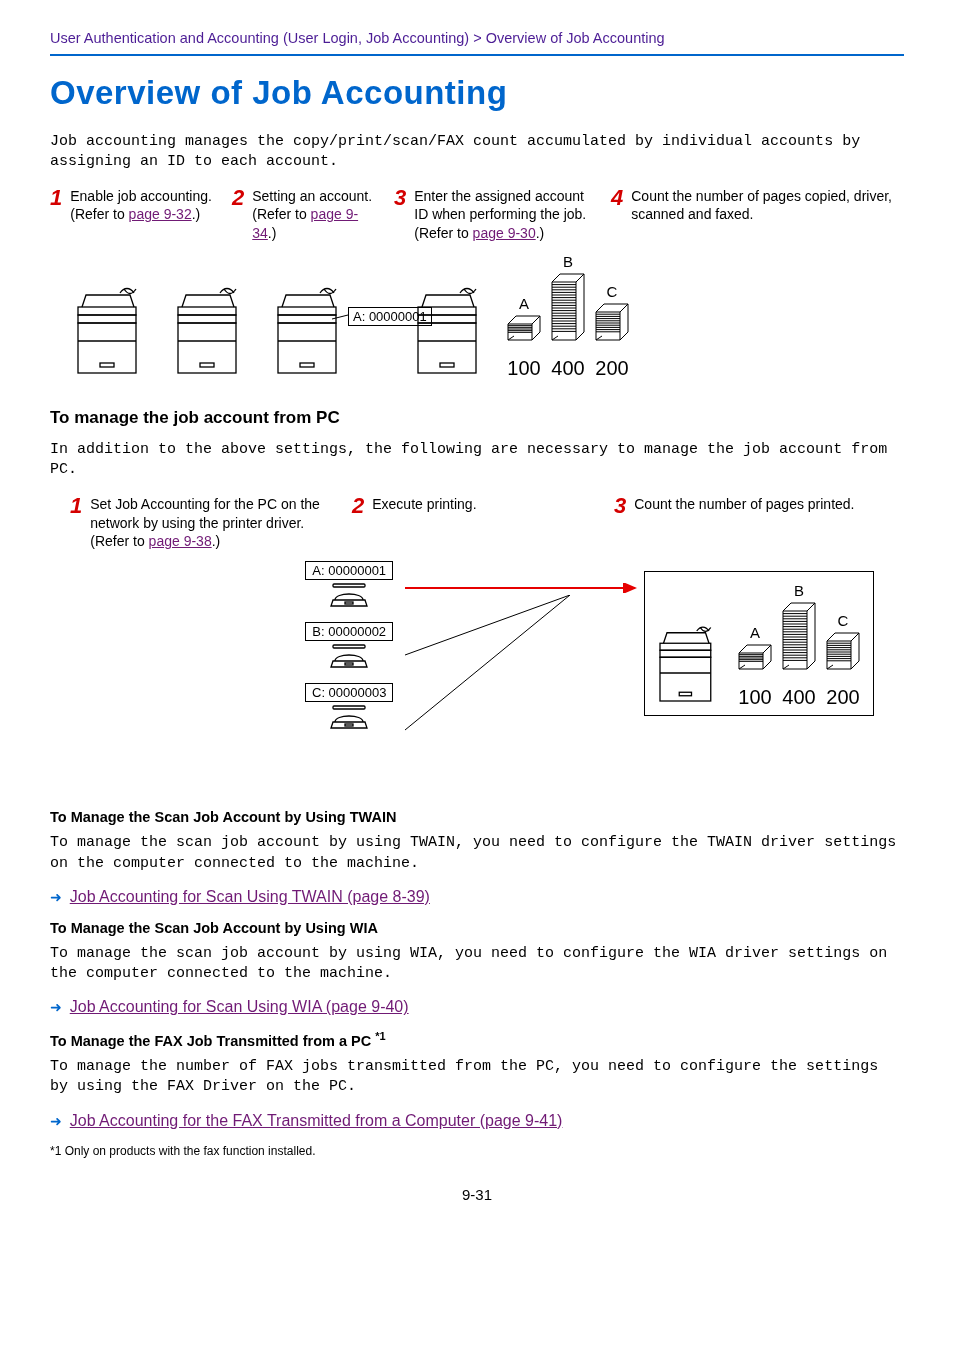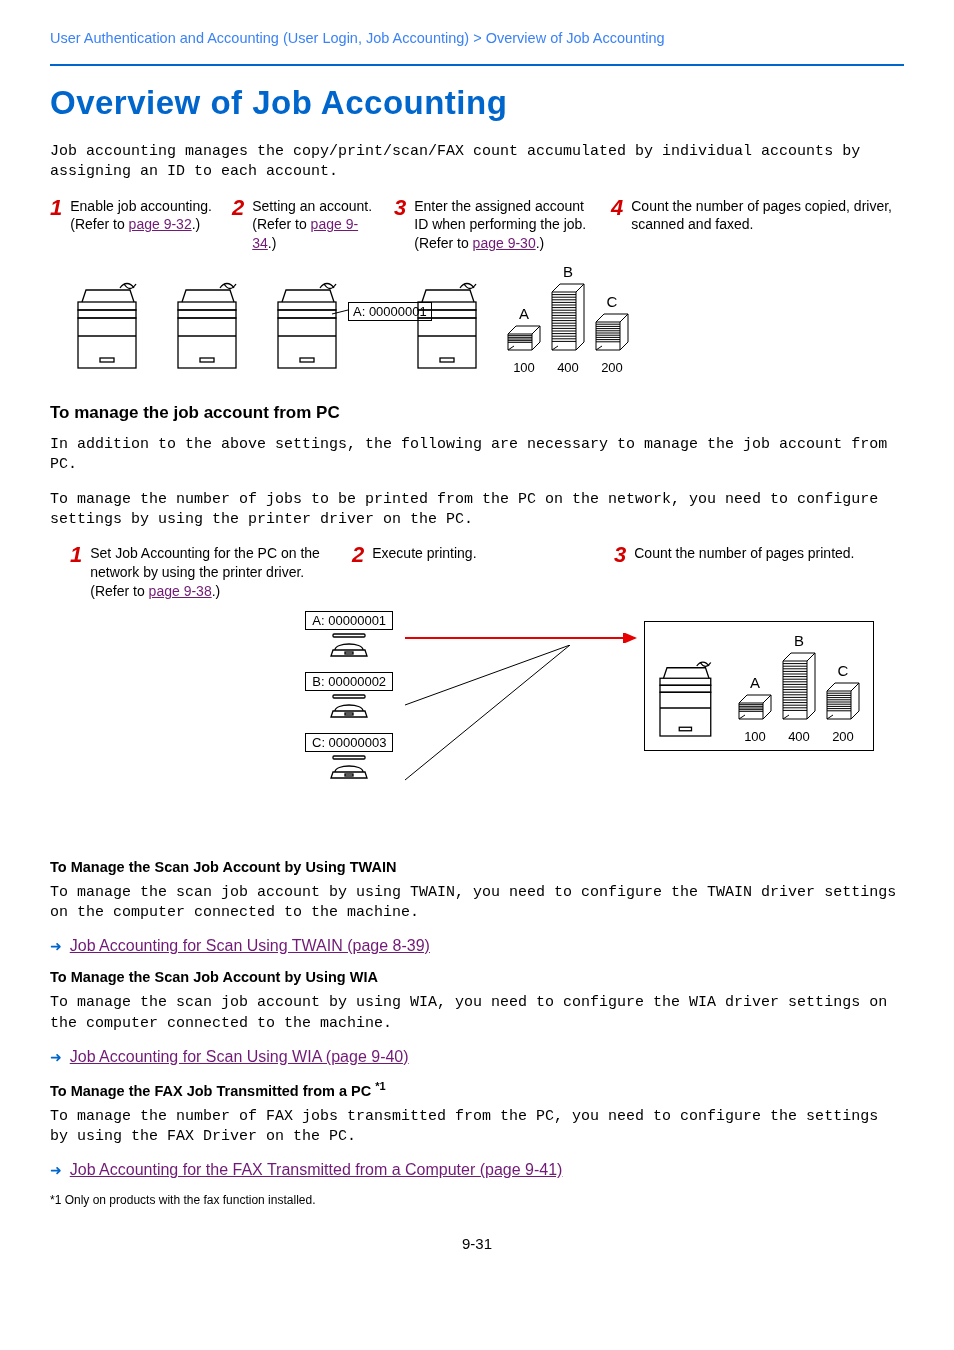--- a/index.html
+++ b/index.html
@@ -1,34 +1,34 @@
 <!DOCTYPE html>
 <html><head>
 <meta charset="utf-8">
 <style>
   * { box-sizing: border-box; margin: 0; padding: 0; }
   html, body { width: 954px; font-family: Arial, Helvetica, sans-serif; color: #000; background: #fff; }
   .page { padding: 30px 50px 40px 50px; }
-  .breadcrumb { font-size: 14.5px; color: #3b82f6; margin-bottom: 18px; }
+  .breadcrumb { font-size: 14.5px; color: #4c1d95; margin-bottom: 8px; }
   .hr { height: 2px; background: #0066cc; margin-bottom: 18px; }
   .title { font-family: Arial, Helvetica, sans-serif; font-weight: 900; font-size: 33px; color: #0066cc; letter-spacing: 0.5px; margin-bottom: 20px; }
   .para { font-size: 15px; line-height: 1.35; margin-bottom: 14px; font-family: Liberation Mono, monospace; }
   .steps-row { display: flex; gap: 12px; margin-bottom: 10px; }
   .step { display: flex; gap: 8px; flex: 1; }
   .step-num { color: #d40000; font-size: 22px; font-weight: bold; font-style: italic; line-height: 1; }
   .step-text { font-size: 14px; line-height: 1.35; }
   a.link { color: #701a75; text-decoration: underline; }
   .illus-row { display: flex; gap: 20px; align-items: flex-end; margin: 10px 0 28px 20px; }
   .mfp { position: relative; }
   .mfp svg { display: block; }
   .label-attached { position: absolute; font-size: 13px; border: 1px solid #000; padding: 1px 4px; background: #fff; white-space: nowrap; }
   .stacks { display: flex; gap: 8px; align-items: flex-end; }
   .stack-col { display: flex; flex-direction: column; align-items: center; gap: 2px; }
   .stack-label-top { font-size: 15px; }
-  .stack-label-bot { font-size: 13px; }
+  .stack-label-bot { font-size: 20px; margin-top: 7px; }
   .h2 { font-size: 17px; font-weight: bold; margin: 6px 0 12px 0; }
   .h3 { font-size: 14.5px; font-weight: bold; margin: 14px 0 8px 0; }
   .bluearrow-line { display: flex; align-items: flex-start; gap: 8px; margin: 6px 0 6px 0; }
   .bluearrow { color: #0066cc; font-size: 14px; margin-top: 1px; }
   .footnote { font-size: 12px; margin-top: 14px; }
   .pagenum { text-align: center; font-size: 15px; margin-top: 28px; }
   .diagram2 { position: relative; height: 230px; margin: 10px 0 18px 0; }
   .pc-group { position: absolute; left: 255px; top: 0; display: flex; flex-direction: column; gap: 10px; }
   .pc-row { display: flex; flex-direction: column; align-items: center; }
   .pc-id { border: 1px solid #000; font-size: 13px; padding: 1px 6px; background: #fff; margin-bottom: 2px; }
@@ -198,21 +198,20 @@
               </svg></div>
             <div class="stack-label-bot">200</div>
           </div>
         </div>
     </div>
   </div>
 
   <h2 class="h2">To manage the job account from PC</h2>
   <p class="para">In addition to the above settings, the following are necessary to manage the job account from PC.</p>
 
-  <p class="para">To manage the number of jobs to be printed from the PC on the network, you need to configure settings by using the printer driver on the PC.</p>
 
   <div class="steps-row" style="margin-left:20px;">
     <div class="step" style="flex:0 0 270px">
       <div class="step-num">1</div>
       <div class="step-text"><span>Set Job Accounting for the PC on the network by using the printer driver. (Refer to </span><a href="#" class="link">page 9-38</a><span>.)</span></div>
     </div>
     <div class="step" style="flex:0 0 250px">
       <div class="step-num">2</div>
       <div class="step-text">Execute printing.</div>
     </div>

